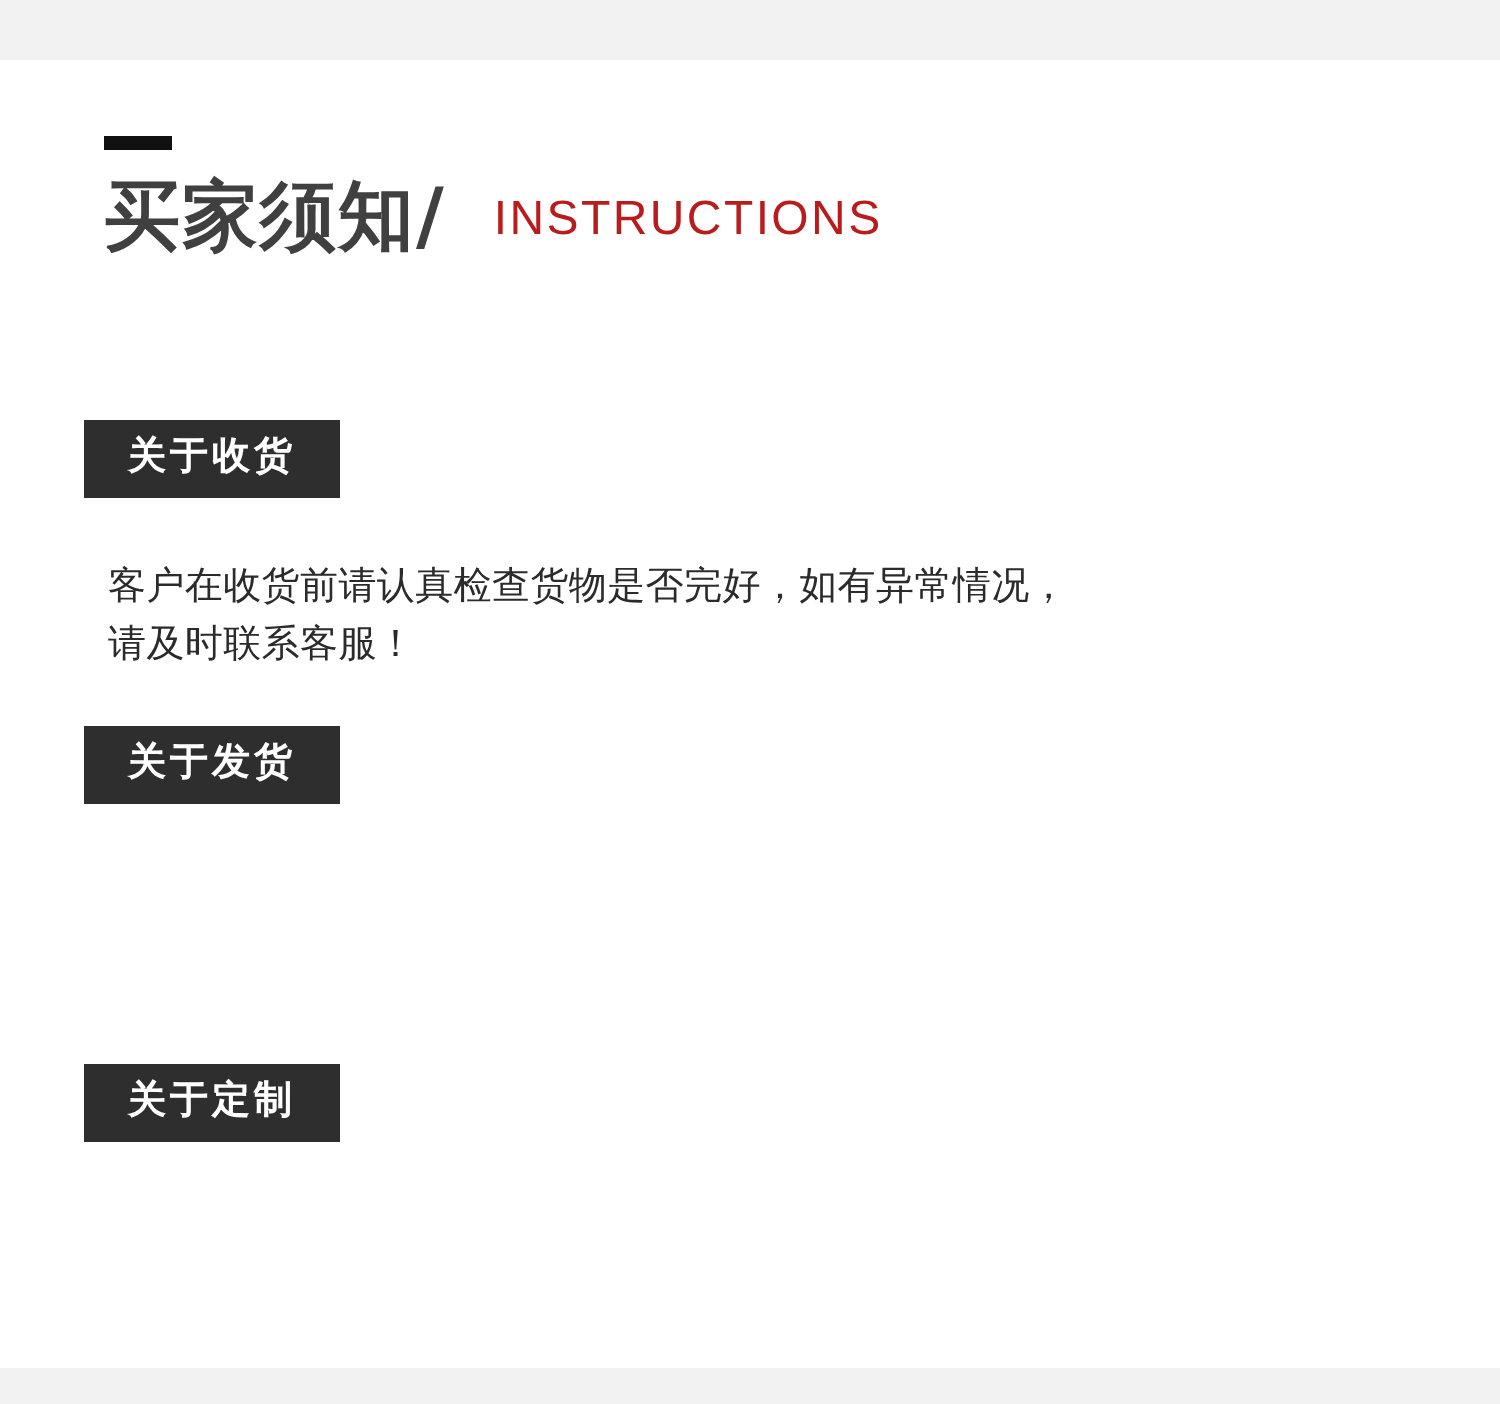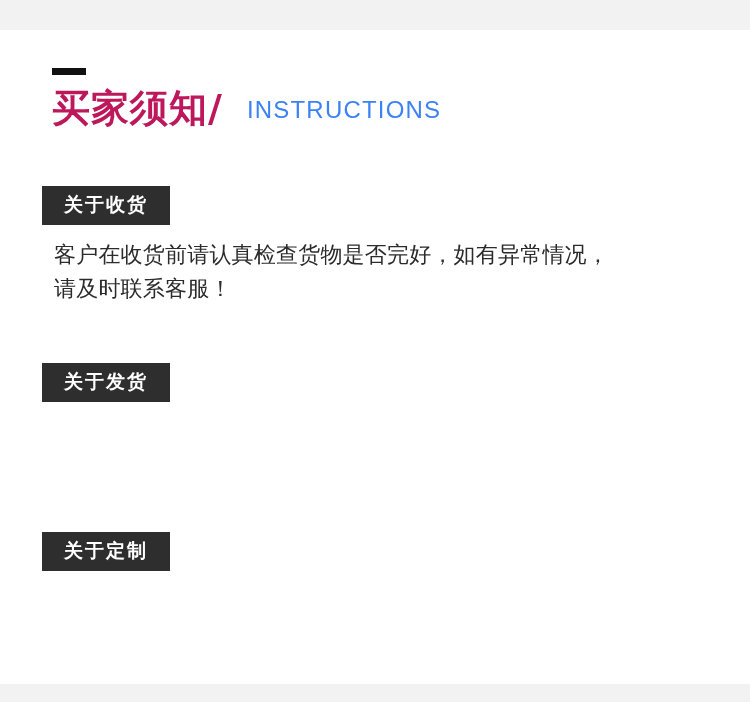--- a/index.html
+++ b/index.html
@@ -57,28 +57,28 @@
     margin-top: 38px;
   }
   .title-row {
     display: flex;
     align-items: flex-end;
     margin-top: 14px;
   }
   .title-cn {
     font-size: 38px;
     font-weight: bold;
-    color: #be185d;
+    color: #404040;
     letter-spacing: 1px;
     line-height: 1;
     font-family: "DejaVu Sans", "Liberation Sans", sans-serif;
   }
   .title-en {
     font-size: 24px;
-    color: #3b82f6;
+    color: #b91c1c;
     letter-spacing: 1.2px;
     margin-left: 24px;
     padding-bottom: 3px;
     font-family: "Liberation Sans", sans-serif;
   }
   .section {
     position: absolute;
     left: 42px;
     width: 650px;
   }
@@ -87,30 +87,30 @@
     background: #2e2e2e;
     color: #ffffff;
     font-size: 19px;
     font-weight: bold;
     letter-spacing: 2px;
     padding: 9px 22px 11px 22px;
     line-height: 1;
     font-family: "DejaVu Sans", "Liberation Sans", sans-serif;
   }
   .section-body {
-    margin-top: 13px;
+    margin-top: 30px;
     margin-left: 12px;
-    font-size: 22px;
+    font-size: 19px;
     line-height: 1.55;
     color: #2b2b2b;
     letter-spacing: 0.2px;
     font-family: "DejaVu Sans", "Liberation Sans", sans-serif;
     white-space: pre-line;
   }
-  #sec0 { top: 156px; }
+  #sec0 { top: 180px; }
   #sec1 { top: 333px; }
   #sec2 { top: 502px; }
   .partial-tag {
     position: absolute;
     left: 42px;
     top: 664px;
     width: 143px;
     height: 10px;
     background: #2e2e2e;
     overflow: hidden;

